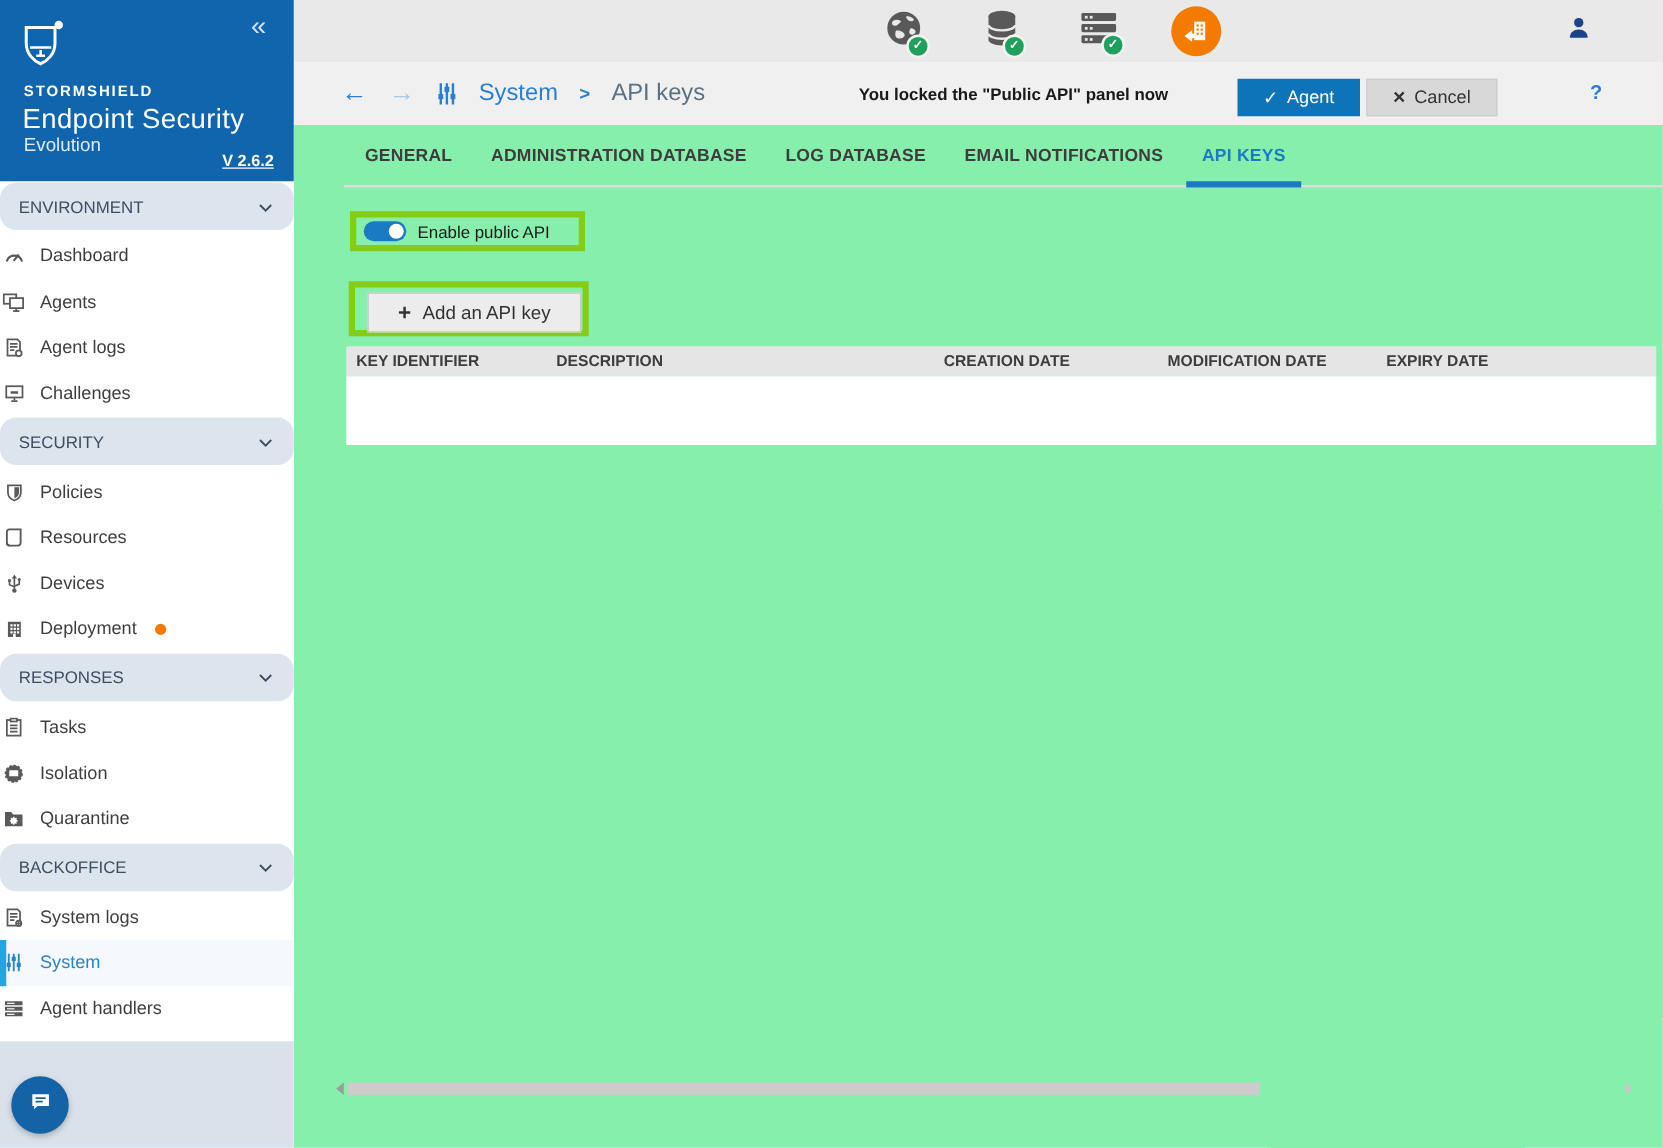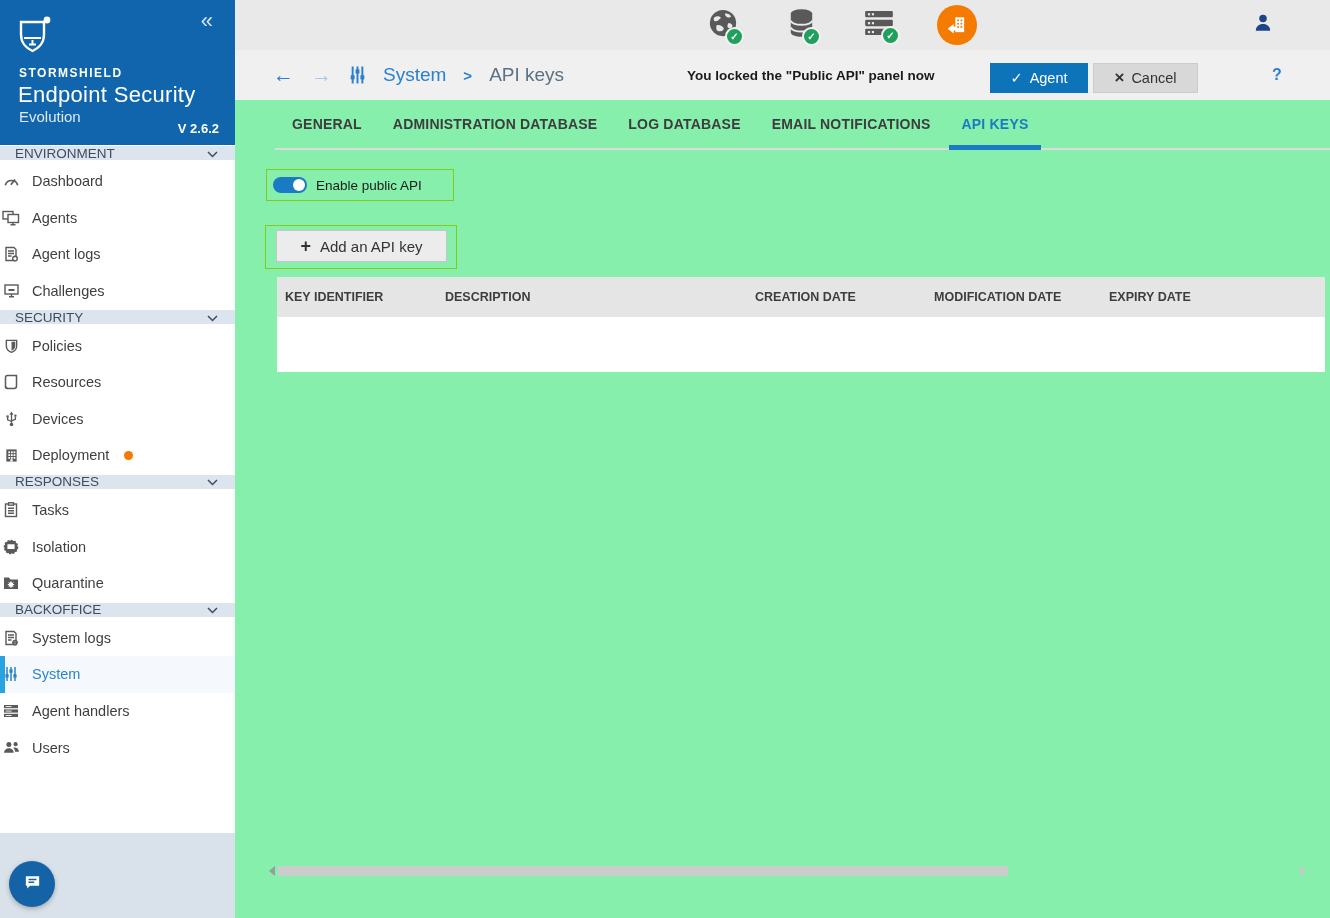--- a/index.html
+++ b/index.html
@@ -9,23 +9,23 @@
     -webkit-font-smoothing:antialiased;
   }
   
   .sidebar{position:absolute;left:0;top:0;width:235px;height:918px;background:#ffffff;z-index:5;}
   .logo-block{height:145px;background:#1065ac;color:#fff;position:relative;}
   .collapse-btn{position:absolute;right:22px;top:8px;font-size:22px;color:#d3e2f2;cursor:pointer;line-height:26px;}
   .logo-shield{position:absolute;left:18px;top:16px;}
   .brand-name{position:absolute;left:19px;top:66px;font-size:12px;font-weight:700;letter-spacing:1.5px;}
   .brand-product{position:absolute;left:18px;top:82px;font-size:22px;font-weight:400;letter-spacing:.3px;}
   .brand-edition{position:absolute;left:19px;top:108px;font-size:15px;font-weight:300;color:#dfe9f4;}
-  .brand-version{position:absolute;right:16px;top:121px;font-size:13px;font-weight:700;}
-  .nav-section-header{height:14px;background:#dce5ee;color:#3e4c61;font-size:13.5px;
-    display:flex;align-items:center;justify-content:space-between;padding:0 17px 0 15px;cursor:pointer;margin-top:1px;}
+  .brand-version{position:absolute;right:16px;top:121px;font-size:13px;font-weight:700;text-decoration:underline;}
+  .nav-section-header{height:38px;background:#dce5ee;color:#3e4c61;font-size:13.5px;
+    display:flex;align-items:center;justify-content:space-between;padding:0 17px 0 15px;cursor:pointer;margin-top:1px;border-radius:13px;}
   .nav-items{margin:3px 0 1px 0;}
   .nav-item{height:36.6px;display:flex;align-items:center;padding-left:1px;gap:11px;
     color:#3f3f3f;font-size:14.5px;cursor:pointer;position:relative;}
   .nav-item .ic{width:20px;display:flex;justify-content:center;color:#5a5a5a;}
   .nav-item.active{background:#f5f9fd;color:#2a84c8;}
   .nav-item.active .ic{color:#2a84c8;}
   .nav-item.active::before{content:'';position:absolute;left:0;top:0;bottom:0;width:5px;background:#29a3df;}
   .orange-dot{width:9px;height:9px;border-radius:50%;background:#f47b00;margin-left:4px;}
   .sidebar-footer{position:absolute;left:0;bottom:0;width:235px;top:833px;background:#d9e2ea;}
   .chat-fab{position:absolute;left:9px;top:861px;width:46px;height:46px;border-radius:50%;
@@ -55,31 +55,31 @@
   .help-btn{position:absolute;left:1037px;top:0;height:50px;display:flex;align-items:center;
     color:#2a7fd0;font-weight:700;font-size:16px;cursor:pointer;}
   
   .content{position:absolute;left:235px;top:100px;right:0;bottom:0;background:#86efac;}
   .tabs{height:48px;margin-left:40px;border-bottom:2px solid #dcdcdc;display:flex;gap:31px;
     align-items:center;padding-left:17px;}
   .tab{position:relative;height:100%;display:flex;align-items:center;font-size:14px;font-weight:700;
     color:#3d3d3d;letter-spacing:.2px;cursor:pointer;white-space:nowrap;}
   .tab.active{color:#1a7bc4;}
   .tab.active::after{content:'';position:absolute;left:-13px;right:-13px;bottom:-2px;height:5px;background:#1a7bc4;}
-  .annot{border:1px solid #84cc16;position:absolute;box-sizing:border-box;}
+  .annot{border:5px solid #84cc16;position:absolute;box-sizing:border-box;margin-left:14px;}
   .annot-toggle{left:31px;top:69px;width:188px;height:32px;display:flex;align-items:center;padding-left:6px;}
   .toggle{width:34px;height:16px;border-radius:9px;background:#1a7bc4;position:relative;cursor:pointer;flex:0 0 auto;}
   .toggle .knob{position:absolute;right:2px;top:2px;width:12px;height:12px;border-radius:50%;background:#fff;}
   .toggle-label{margin-left:9px;font-size:13.5px;color:#1a1a1a;}
   .annot-add{left:30px;top:125px;width:192px;height:44px;}
   .btn-add{margin:4px 0 0 10px;width:171px;height:32px;background:#ececec;border:1px solid #c5c5c5;
     color:#333;font-size:15px;font-family:inherit;cursor:pointer;display:flex;align-items:center;justify-content:center;gap:9px;box-sizing:border-box;}
   .btn-add .plus{font-size:18px;font-weight:700;line-height:1;}
   .api-table{position:absolute;left:42px;top:177px;width:1048px;}
-  .thead{display:flex;background:#e5e5e5;height:40px;align-items:center;font-size:12.5px;
+  .thead{display:flex;background:#e5e5e5;height:24px;align-items:center;font-size:12.5px;
     font-weight:700;color:#3d3d3d;overflow:hidden;white-space:nowrap;}
   .th{flex:0 0 auto;cursor:pointer;}
   .th0{width:168px;padding-left:8px;box-sizing:border-box;}
   .th1{width:310px;}.th2{width:148px;}.th3{width:175px;padding-left:31px;}.th4{width:222px;}.th5{width:30px;overflow:hidden;}
   .tbody-empty{height:55px;background:#fff;}
   .hs-thumb{position:absolute;left:43px;top:766px;width:730px;height:10px;background:#cccccc;cursor:pointer;}
   .hs-left{position:absolute;left:34px;top:766px;width:0;height:0;border-top:5px solid transparent;
     border-bottom:5px solid transparent;border-right:6px solid #9a9a9a;cursor:pointer;}
   .hs-right{position:absolute;left:1065px;top:766px;width:0;height:0;border-top:5px solid transparent;
     border-bottom:5px solid transparent;border-left:6px solid #c9c9c9;cursor:pointer;}

